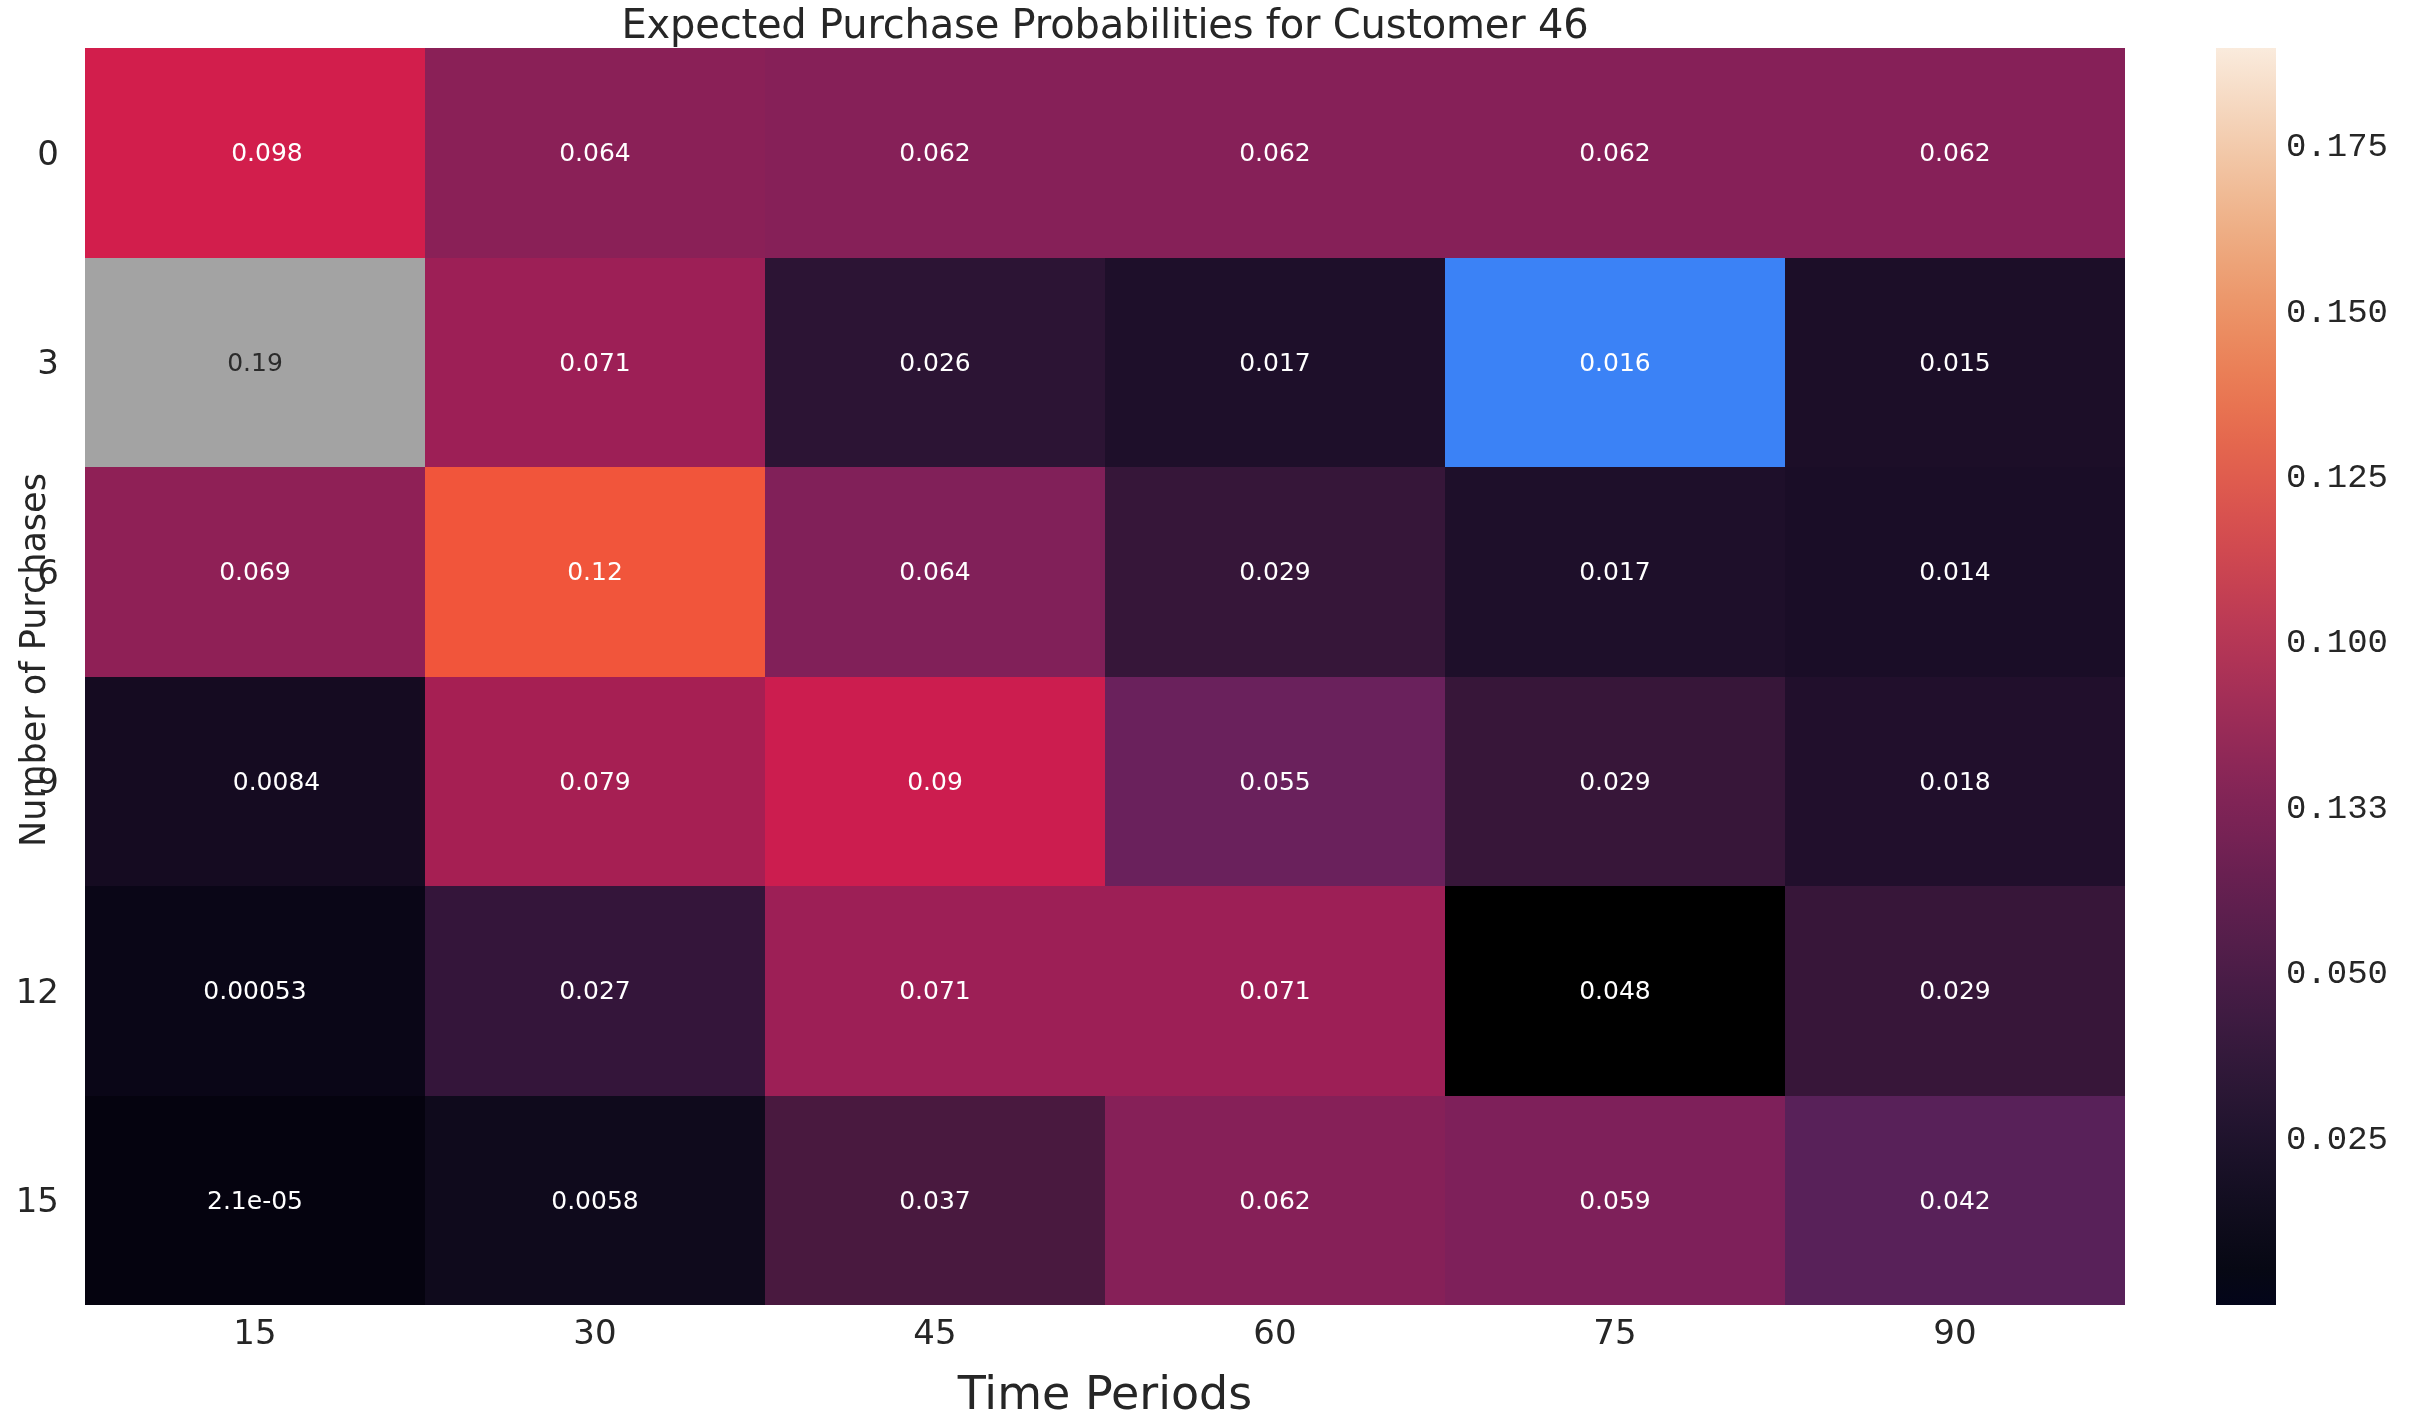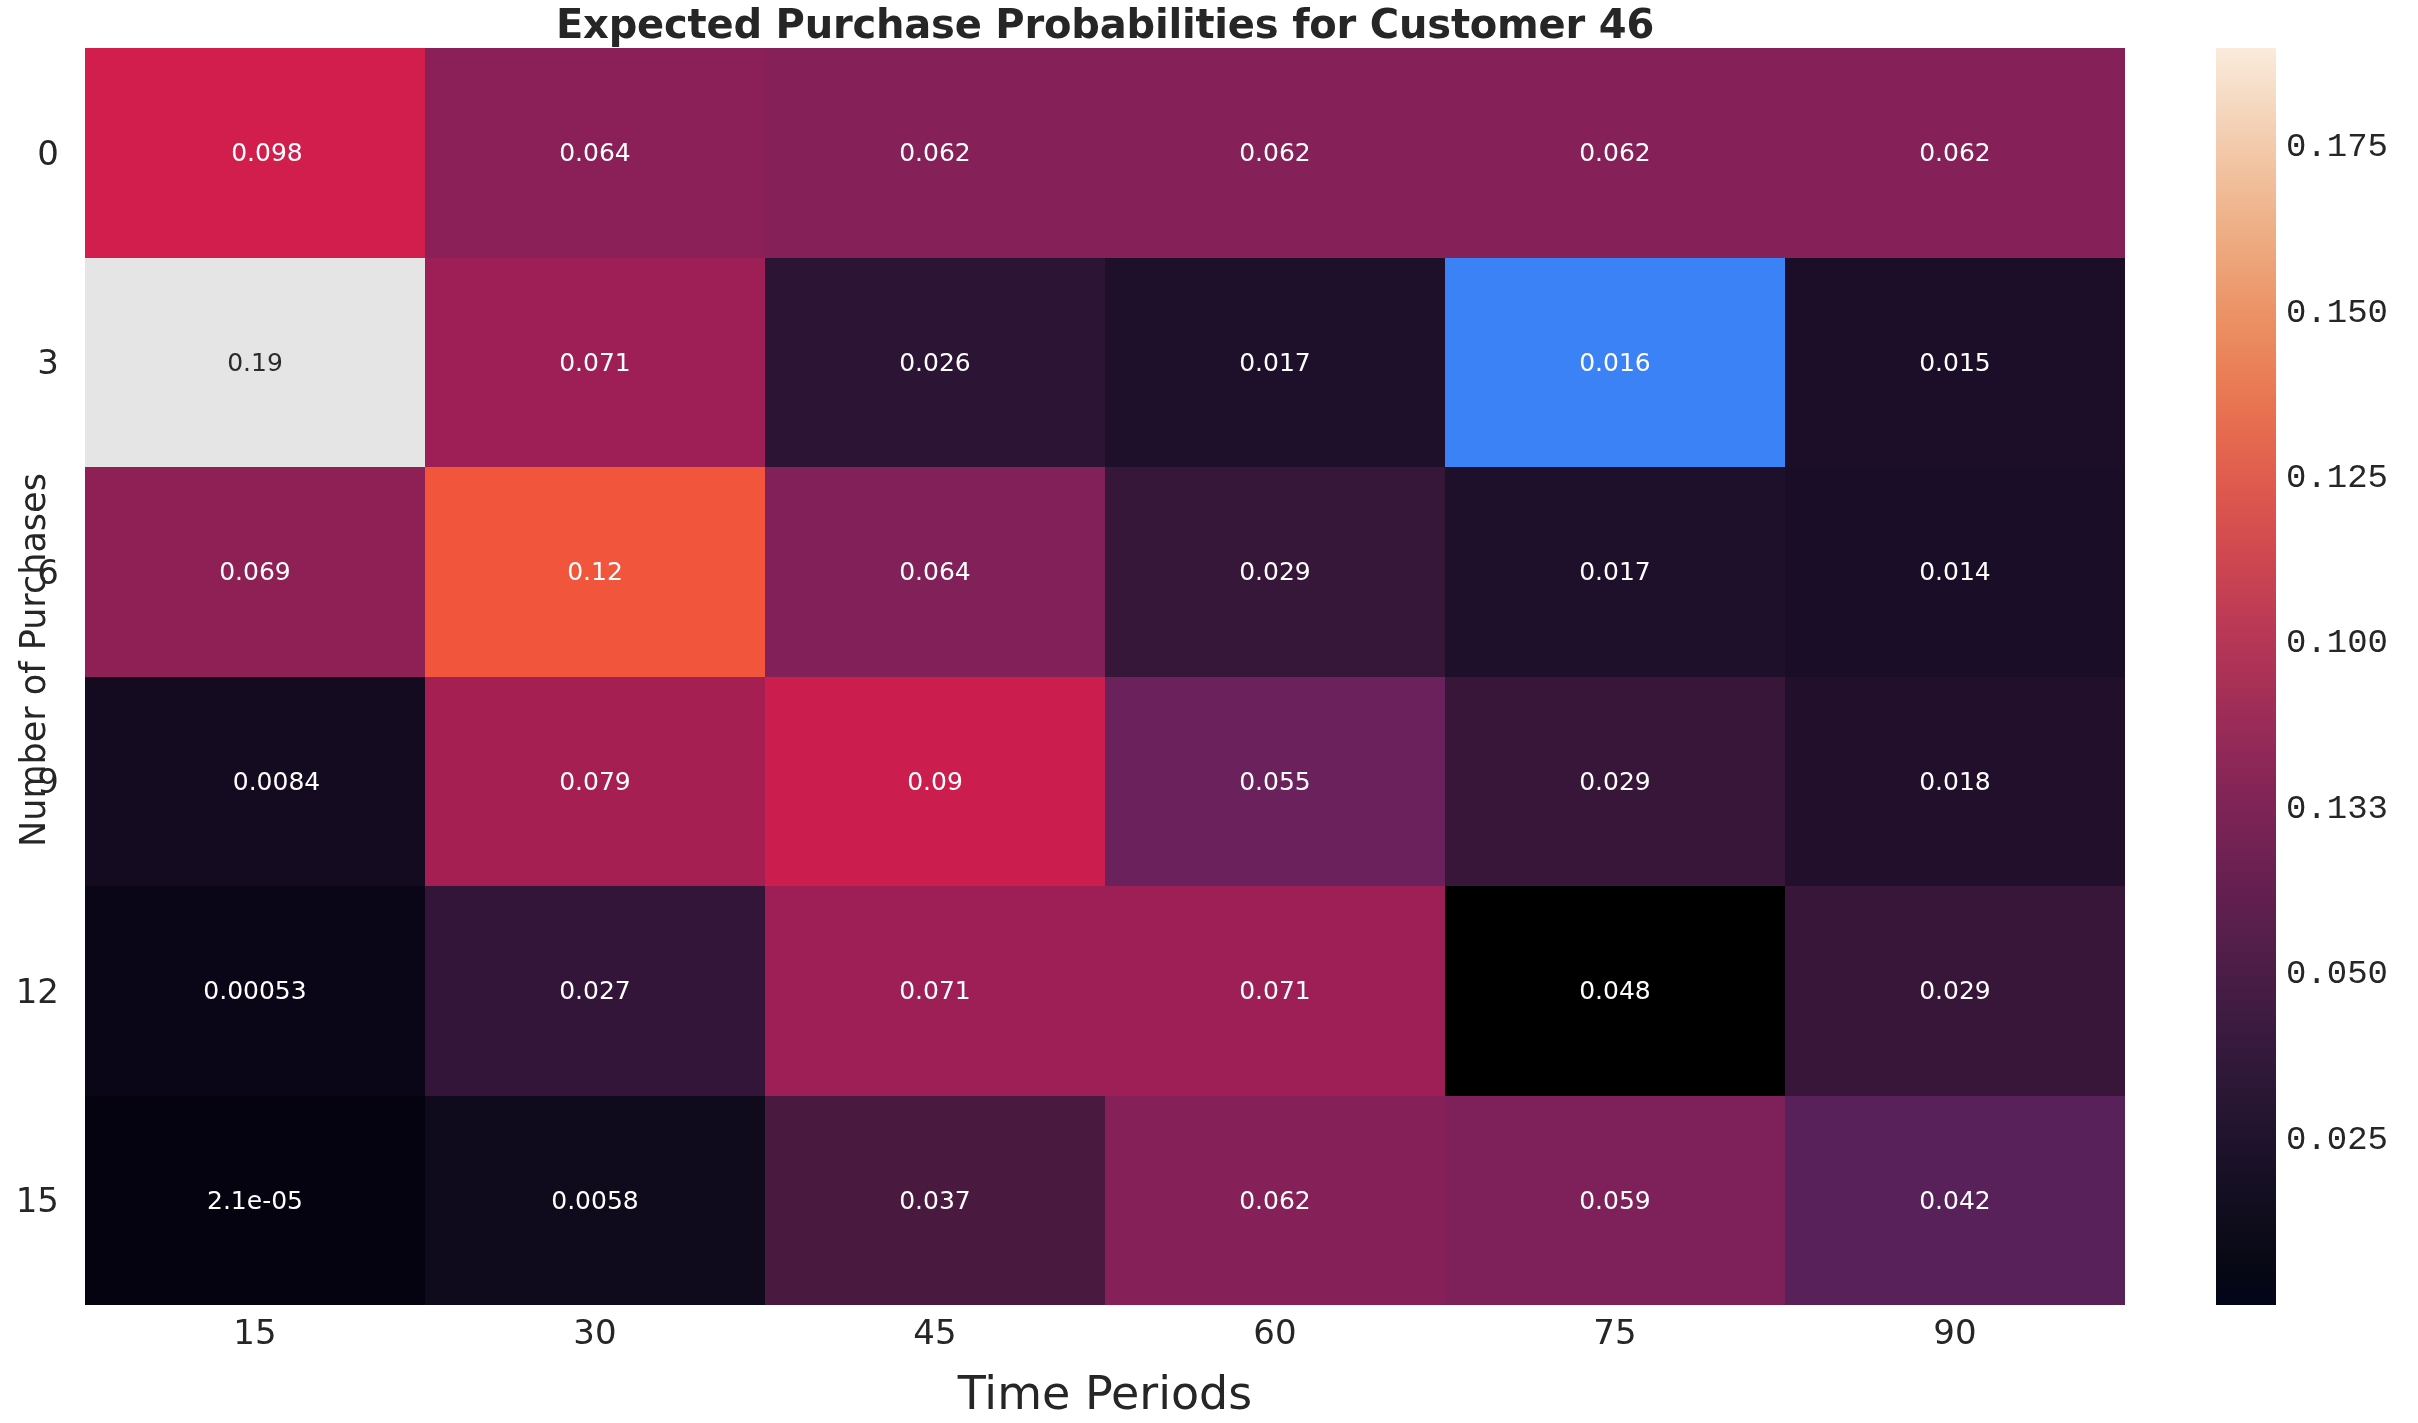--- a/index.html
+++ b/index.html
@@ -22,21 +22,21 @@
   }
 
   
   #chart-title {
     position: absolute;
     left: 85px;
     top: 2px;
     width: 2040px;
     text-align: center;
     font-size: 40px;
-    font-weight: bold;
+    font-weight: normal;
     color: #262626;
     letter-spacing: -0.2px;
     line-height: 44px;
     white-space: nowrap;
   }
 
   
   #heatmap-area {
     position: absolute;
     left: 85px;
@@ -184,21 +184,21 @@
       </div>
       <div class="heat-cell" style="background: rgb(134, 32, 88);">
         <span class="cell-value">0.062</span>
       </div>
       <div class="heat-cell" style="background: rgb(134, 32, 88);">
         <span class="cell-value">0.062</span>
       </div>
       <div class="heat-cell" style="background: rgb(134, 32, 88);">
         <span class="cell-value">0.062</span>
       </div>
-      <div class="heat-cell light-text" style="background: #e5e5e5;">
+      <div class="heat-cell light-text" style="background: #a3a3a3;">
         <span class="cell-value">0.19</span>
       </div>
       <div class="heat-cell" style="background: rgb(157, 31, 86);">
         <span class="cell-value">0.071</span>
       </div>
       <div class="heat-cell" style="background: rgb(44, 20, 52);">
         <span class="cell-value">0.026</span>
       </div>
       <div class="heat-cell" style="background: rgb(30, 15, 42);">
         <span class="cell-value">0.017</span>

